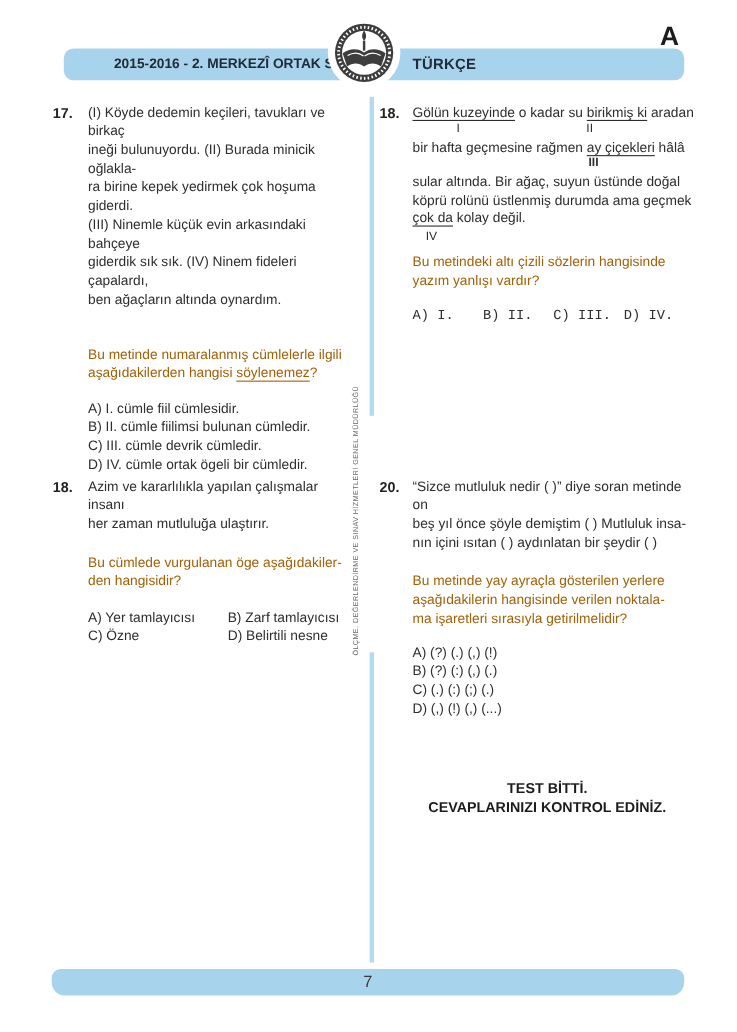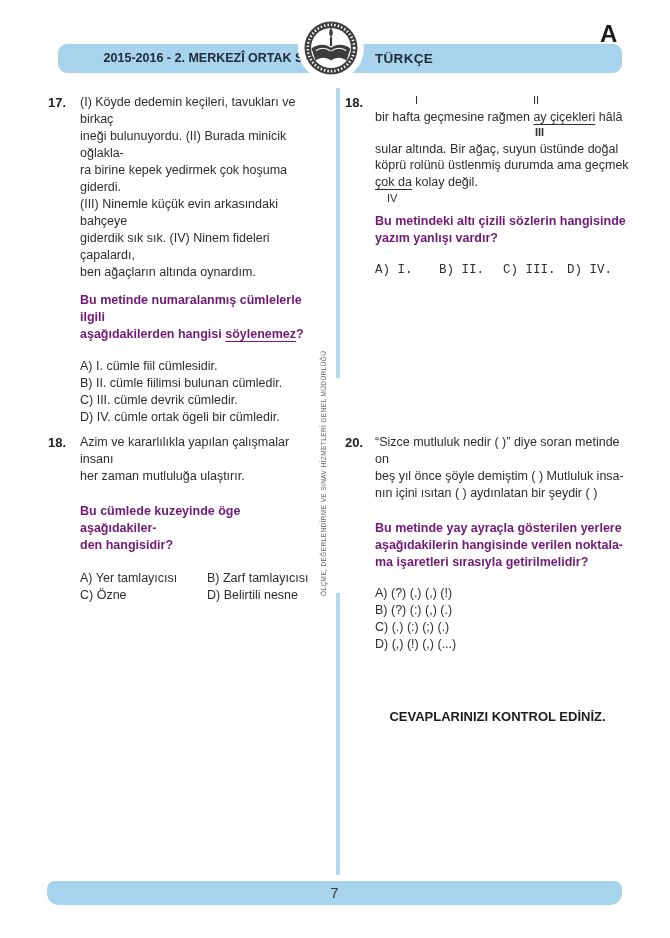--- a/index.html
+++ b/index.html
@@ -36,22 +36,22 @@
     writing-mode:vertical-rl; transform:rotate(180deg);
     font-size:6.5px; color:#666; letter-spacing:0.4px; white-space:nowrap;
     text-align:center;
   }
   .q { position:absolute; font-size:12.5px; line-height:17px; }
   .qnum { position:absolute; left:0; top:0; font-weight:bold; font-size:13px; color:#222; }
   .q-left  { left:48px; width:272px; }
   .q-right { left:345px; width:287px; }
   .q-left  .qbody { margin-left:32px; }
   .q-right .qbody { margin-left:30px; }
-  .stem { font-weight:bold; color:#701a75; }
-  .q17 .stem { margin-top:11px; }
+  .stem { font-weight:normal; color:#a16207; }
+  .q17 .stem { margin-top:33px; }
   .q17 .options { margin-top:15px; }
   .q18 .stem { margin-top:18px; }
   .q18 .options { margin-top:16px; }
   .q19 .stem { margin-top:6px; }
   .q19 .options { margin-top:14px; }
   .q20 .stem { margin-top:18px; }
   .q20 .options { margin-top:14px; }
   .opt-grid { display:grid; grid-template-columns:127px auto; }
   .opt-row span { display:inline-block; width:64px;font-family:Liberation Mono, monospace; }
   .ul { text-decoration:underline; text-underline-offset:3px; text-decoration-thickness:1px; }
@@ -126,36 +126,37 @@
   </div>
 
   <div class="q q-left q18" style="top:434px;">
     <span class="qnum">18.</span>
     <div class="qbody">
       <div class="passage">
         <div>Azim ve kararlılıkla yapılan çalışmalar insanı</div>
         <div>her zaman mutluluğa ulaştırır.</div>
       </div>
       <div class="stem">
-        <div>Bu cümlede kuzeyinde öge aşağıdakiler-</div>
+        <div>Bu cümlede vurgulanan öge aşağıdakiler-</div>
         <div>den hangisidir?</div>
       </div>
       <div class="options opt-grid">
         <div>A) Yer tamlayıcısı</div>
         <div>B) Zarf tamlayıcısı</div>
         <div>C) Özne</div>
         <div>D) Belirtili nesne</div>
       </div>
     </div>
   </div>
 
   <div class="q q-right q19" style="top:94px;">
     <span class="qnum">18.</span>
     <div class="qbody">
       <div class="passage p19">
+        <div class="tline"><span class="ul">Gölün kuzeyinde</span><span> o kadar su </span><span class="ul">birikmiş ki</span><span> aradan</span></div>
         <div class="lblrow">
           <span class="lbl lbl-1">I</span>
           <span class="lbl lbl-2">II</span>
         </div>
         <div class="tline"><span>bir hafta geçmesine rağmen </span><span class="ul">ay çiçekleri</span><span> hâlâ</span></div>
         <div class="lblrow">
           <span class="lbl lbl-3">III</span>
         </div>
         <div class="tline">sular altında. Bir ağaç, suyun üstünde doğal</div>
         <div class="tline">köprü rolünü üstlenmiş durumda ama geçmek</div>
@@ -190,20 +191,21 @@
       <div class="options">
         <div>A) (?) (.) (,) (!)</div>
         <div>B) (?) (:) (,) (.)</div>
         <div>C) (.) (:) (;) (.)</div>
         <div>D) (,) (!) (,) (...)</div>
       </div>
     </div>
   </div>
 
   <div class="endnote">
+    <div>TEST BİTTİ.</div>
     <div>CEVAPLARINIZI KONTROL EDİNİZ.</div>
   </div>
 
   <div class="footer-bar">
     <span>7</span>
   </div>
 
 </div>
 
 </body></html>

